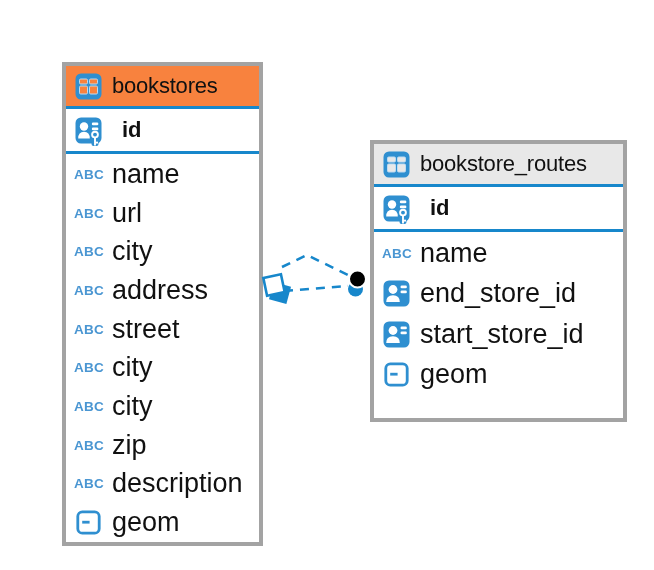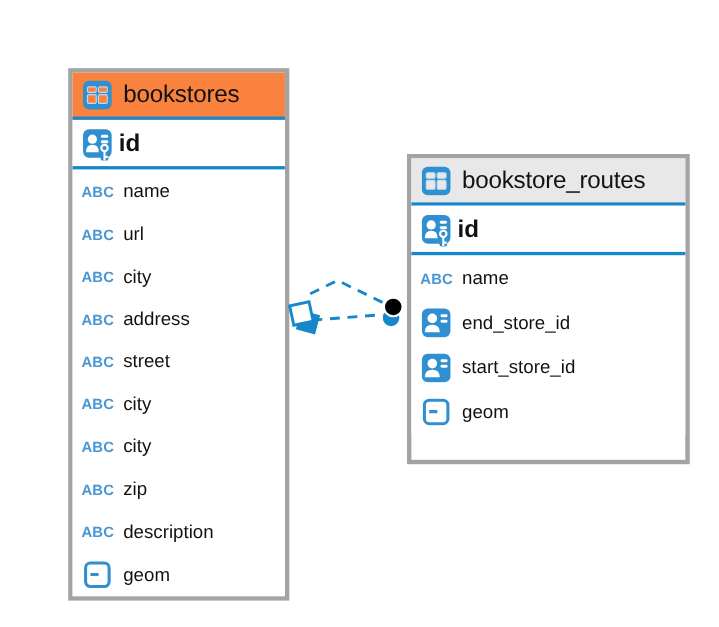--- a/index.html
+++ b/index.html
@@ -11,30 +11,30 @@
     position:absolute;box-sizing:border-box;border:4px solid #a3a3a3;background:#fff;
     display:flex;flex-direction:column;
   }
   .thead{
     box-sizing:border-box;height:43px;border-bottom:3px solid #1787CB;
     display:flex;align-items:center;padding-left:8px;gap:9px;
   }
   .thead .ttl{font-size:22px;font-weight:500;letter-spacing:-0.2px;white-space:nowrap;}
   .pkrow{
     box-sizing:border-box;height:45px;border-bottom:3px solid #1787CB;background:#fff;
-    display:flex;align-items:center;padding-left:8px;gap:5px;
+    display:flex;align-items:center;padding-left:8px;gap:19px;
   }
   .pkrow .lbl{font-size:22px;font-weight:700;}
   .cols{flex:1;display:flex;flex-direction:column;padding-top:1px;}
   .row{
     display:flex;align-items:center;padding-left:8px;gap:9px;box-sizing:border-box;background:#fff;
   }
   #t0 .row{height:38.7px;}
   #t1 .row{height:40.5px;}
-  .row .lbl{font-size:17px;font-weight:400;white-space:nowrap;}
+  .row .lbl{font-size:27px;font-weight:400;white-space:nowrap;}
   .ico{flex:0 0 auto;display:flex;align-items:center;justify-content:center;width:29px;}
   .abc{
     font-family:"Liberation Sans",sans-serif;font-weight:800;font-size:13.5px;
     color:#4A96D2;letter-spacing:0.2px;width:29px;text-align:center;flex:0 0 auto;
   }
   #edges{position:absolute;left:0;top:0;pointer-events:none;}
 </style>
 </head>
 <body>
 

